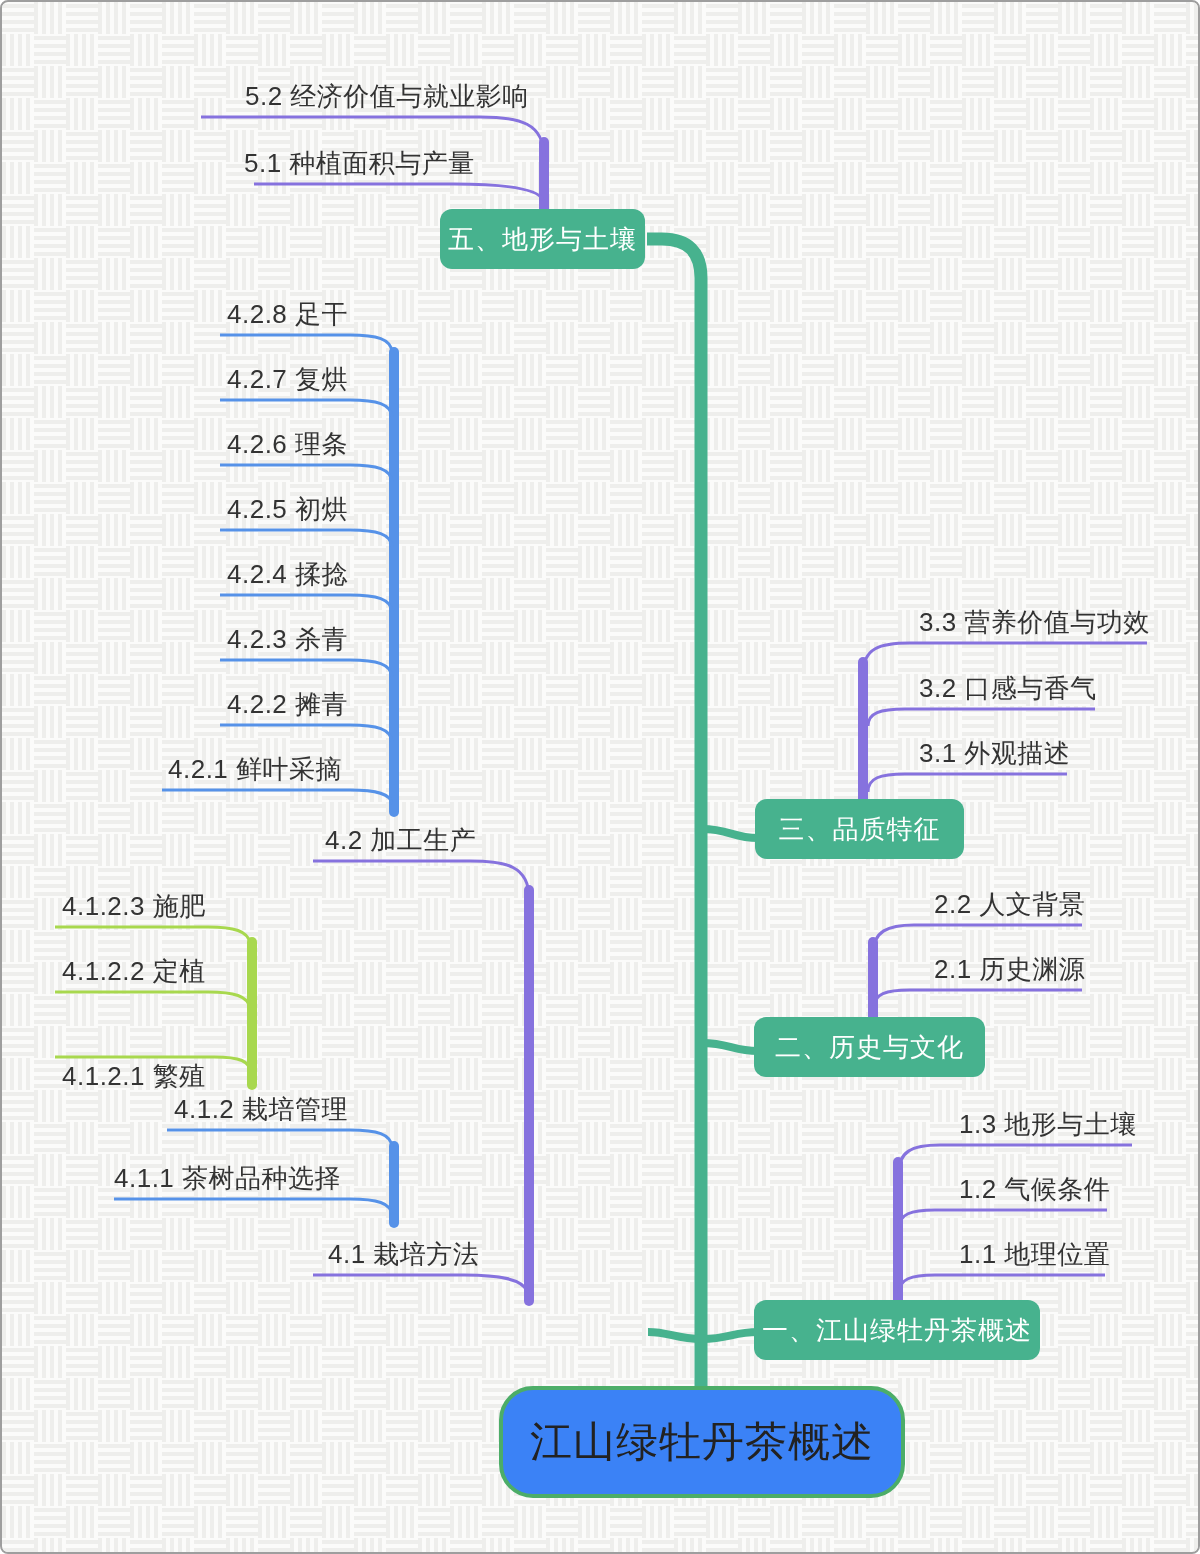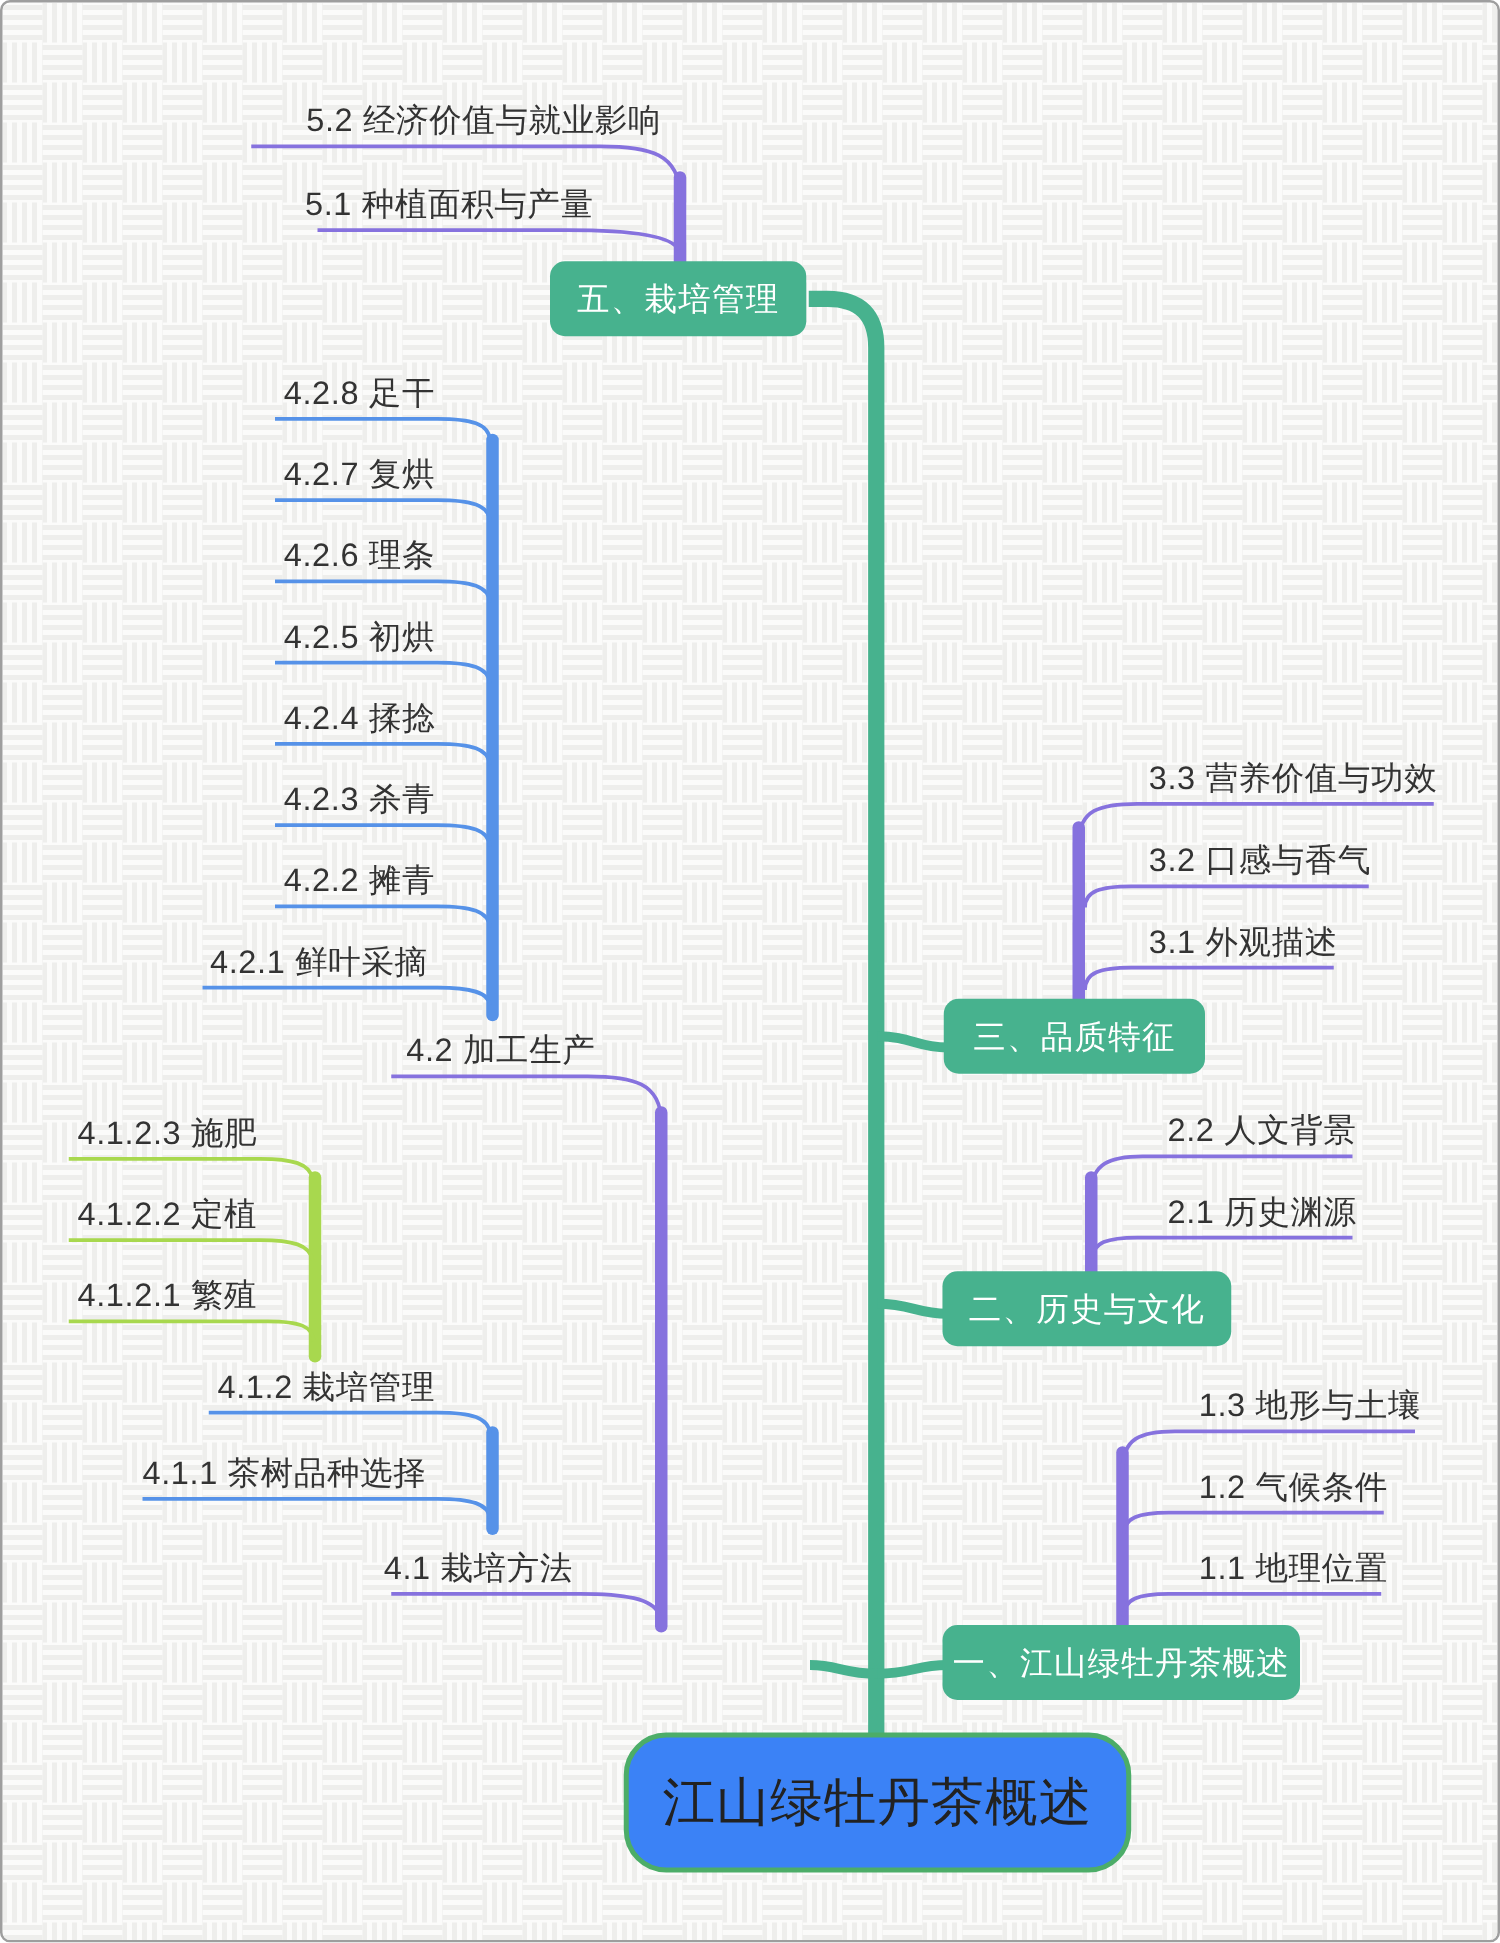--- a/index.html
+++ b/index.html
@@ -147,27 +147,27 @@
   <div class="label" style="left:323px;top:822px;">4.2 加工生产</div>
   <div class="label" style="left:225px;top:296px;">4.2.8 足干</div>
   <div class="label" style="left:225px;top:361px;">4.2.7 复烘</div>
   <div class="label" style="left:225px;top:426px;">4.2.6 理条</div>
   <div class="label" style="left:225px;top:491px;">4.2.5 初烘</div>
   <div class="label" style="left:225px;top:556px;">4.2.4 揉捻</div>
   <div class="label" style="left:225px;top:621px;">4.2.3 杀青</div>
   <div class="label" style="left:225px;top:686px;">4.2.2 摊青</div>
   <div class="label" style="left:166px;top:751px;">4.2.1 鲜叶采摘</div>
 
-  <div class="label" style="left:305px;top:1236px;">4.1 栽培方法</div>
+  <div class="label" style="left:326px;top:1236px;">4.1 栽培方法</div>
   <div class="label" style="left:172px;top:1091px;">4.1.2 栽培管理</div>
   <div class="label" style="left:112px;top:1160px;">4.1.1 茶树品种选择</div>
 
   <div class="label" style="left:60px;top:888px;">4.1.2.3 施肥</div>
   <div class="label" style="left:60px;top:953px;">4.1.2.2 定植</div>
-  <div class="label" style="left:60px;top:1018px;">4.1.2.1 繁殖</div>
+  <div class="label" style="left:60px;top:1058px;">4.1.2.1 繁殖</div>
 
-  <div class="node" style="left:438px;top:207px;width:205px;height:60px;">五、栽培管理</div>
+  <div class="node" style="left:438px;top:207px;width:205px;height:60px;">五、地形与土壤</div>
   <div class="node" style="left:753px;top:797px;width:209px;height:60px;">三、品质特征</div>
   <div class="node" style="left:752px;top:1015px;width:231px;height:60px;">二、历史与文化</div>
   <div class="node" style="left:752px;top:1298px;width:286px;height:60px;">一、江山绿牡丹茶概述</div>
 
   <div class="root-node">江山绿牡丹茶概述</div>
 </div>
 
 </body></html>

